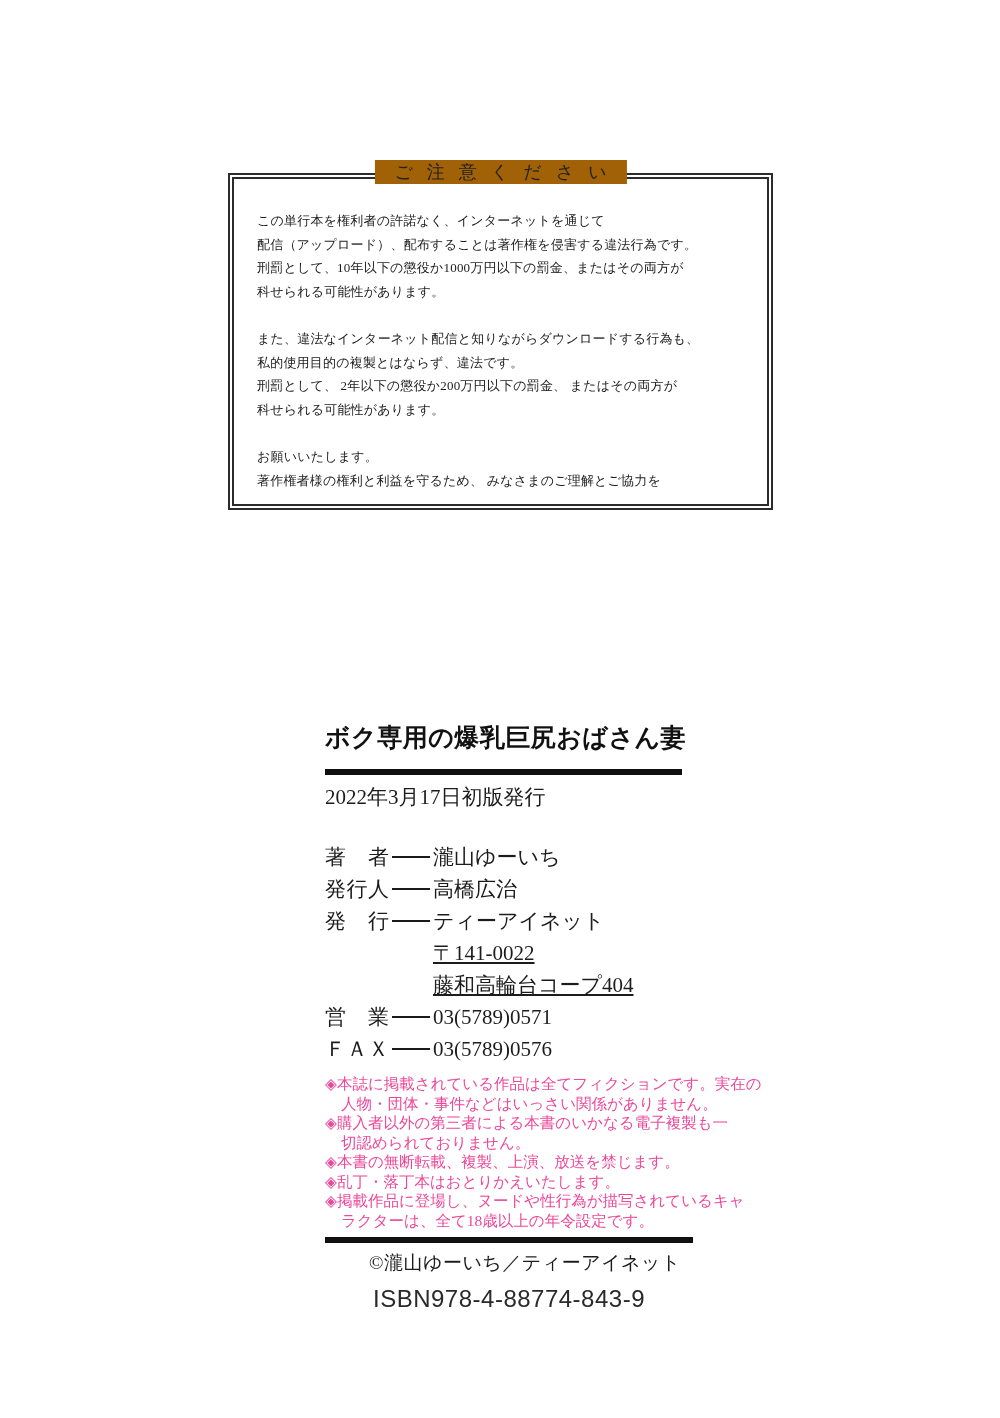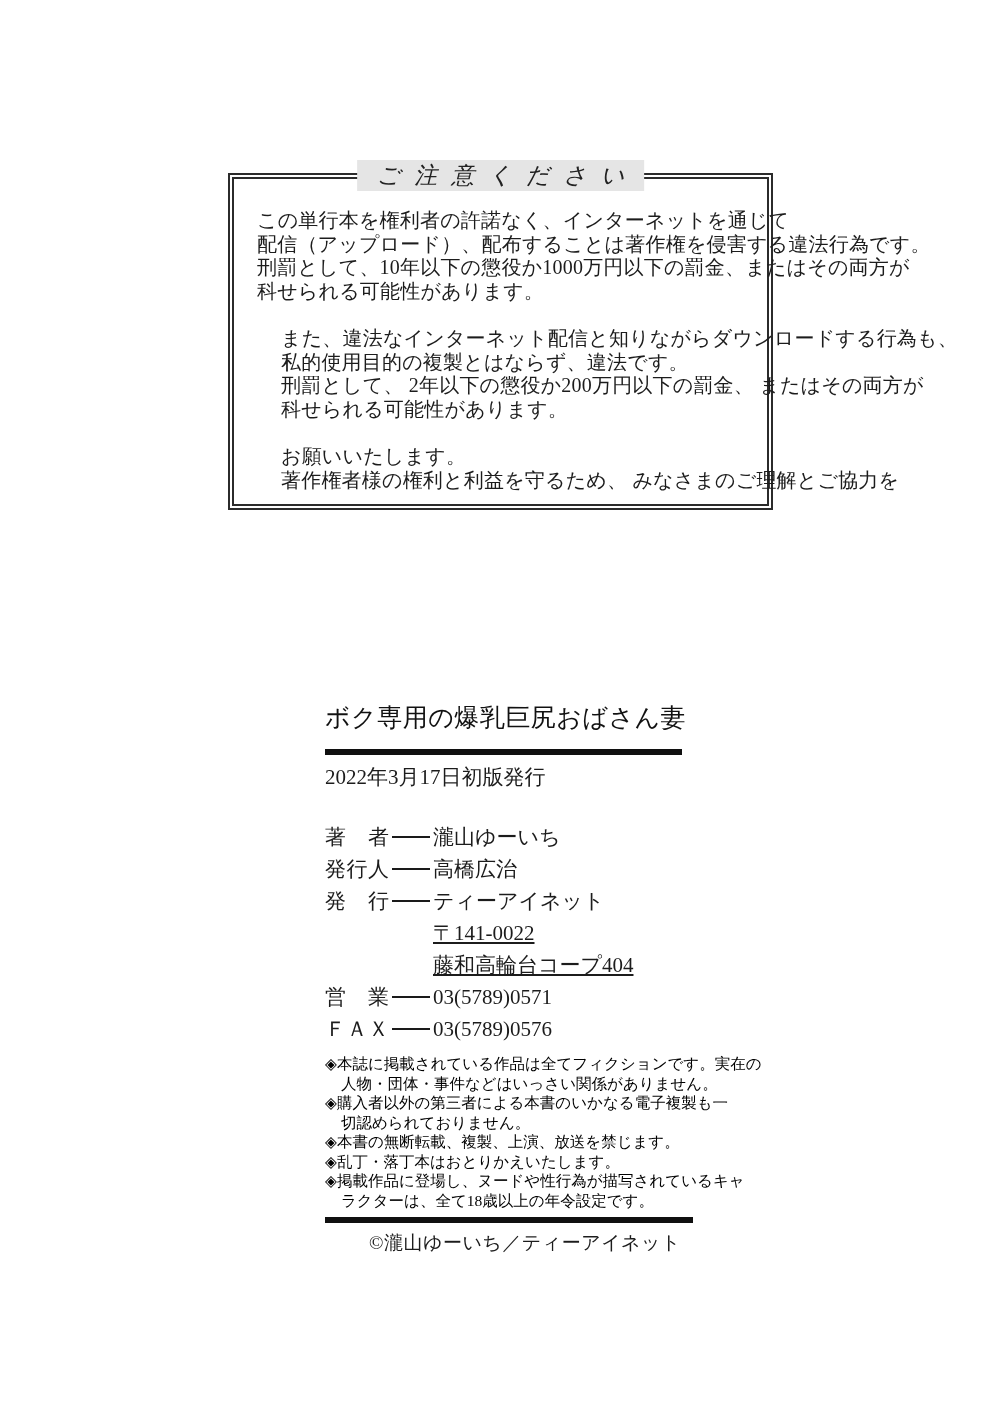--- a/index.html
+++ b/index.html
@@ -19,50 +19,50 @@
     left: 228px; top: 173px;
     width: 545px; height: 337px;
     border: 6px double #2b2b2b;
     background: #fff;
     padding: 30px 20px 18px 23px;
   }
   .notice-title {
     position: absolute;
     top: -19px; left: 50%;
     transform: translateX(-50%);
-    background: #e5e5e5;
+    background: #a16207;
     padding: 0 6px 0 20px;
-    font-size: 23px;
+    font-size: 18px;
     letter-spacing: 14px;
     white-space: nowrap;
     color: #222;
-    font-style: italic;
   }
   .notice-par { margin: 0; }
-  .notice-par + .notice-par { margin-top: 24px; margin-left: 24px; }
+  .notice-par + .notice-par { margin-top: 24px; }
   .notice-line {
-    font-size: 20px;
+    font-size: 13px;
     line-height: 23.5px;
     letter-spacing: 0.2px;
     white-space: nowrap;
   }
 
   
   .colophon {
     position: absolute;
     left: 325px; top: 703px;
     width: 400px;
   }
   .book-title {
     font-size: 25px;
-    font-weight: normal;
+    font-weight: bold;
     letter-spacing: 0.5px;
     white-space: nowrap;
     line-height: 30px;
     color: #111;
+    margin-top: 20px;
   }
   .rule {
     height: 6px;
     background: #101010;
     width: 357px;
     margin-top: 16px;
   }
   .edition {
     font-size: 21px;
     margin-top: 8px;
@@ -96,21 +96,21 @@
     line-height: 32px;
     padding-left: 108px;
     white-space: nowrap;
     text-decoration: underline;
   }
   .notes { margin-top: 9px; }
   .note-line {
     font-size: 15.5px;
     line-height: 19.5px;
     white-space: nowrap;
-    color: #000000;
+    color: #ec4899;
   }
   .note-cont { padding-left: 16px; }
   .rule-2 {
     height: 6px;
     background: #101010;
     width: 368px;
     margin-top: 7px;
   }
   .copyright {
     font-size: 19px;
@@ -200,15 +200,16 @@
       <div class="note-line">◈購入者以外の第三者による本書のいかなる電子複製も一</div>
       <div class="note-line note-cont">切認められておりません。</div>
       <div class="note-line">◈本書の無断転載、複製、上演、放送を禁じます。</div>
       <div class="note-line">◈乱丁・落丁本はおとりかえいたします。</div>
       <div class="note-line">◈掲載作品に登場し、ヌードや性行為が描写されているキャ</div>
       <div class="note-line note-cont">ラクターは、全て18歳以上の年令設定です。</div>
     </div>
 
     <div class="rule-2"></div>
     <div class="copyright">©瀧山ゆーいち／ティーアイネット</div>
+    <div class="isbn">ISBN978-4-88774-843-9</div>
   </div>
 
 </div>
 
 </body></html>

